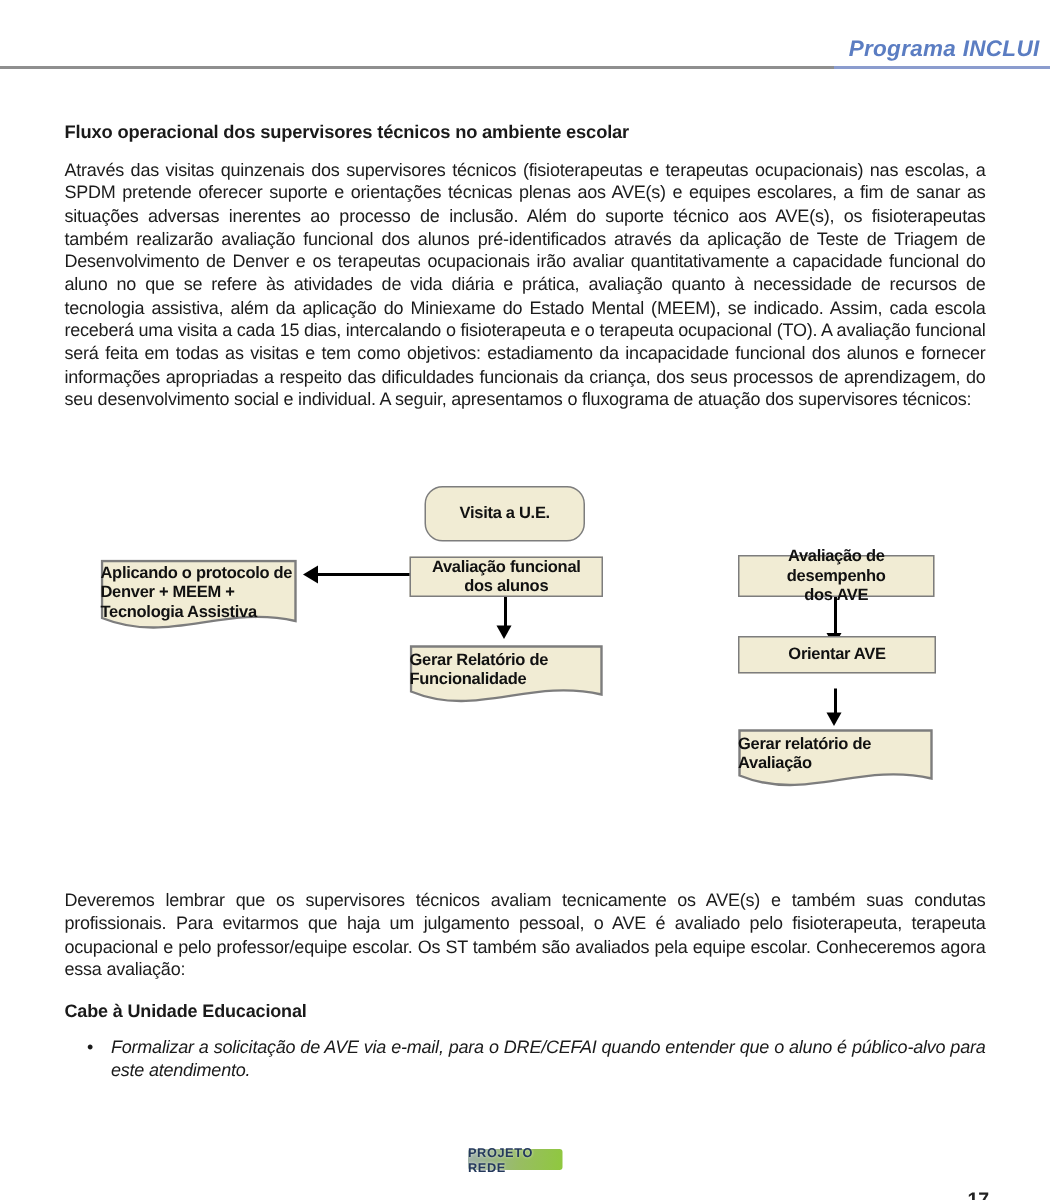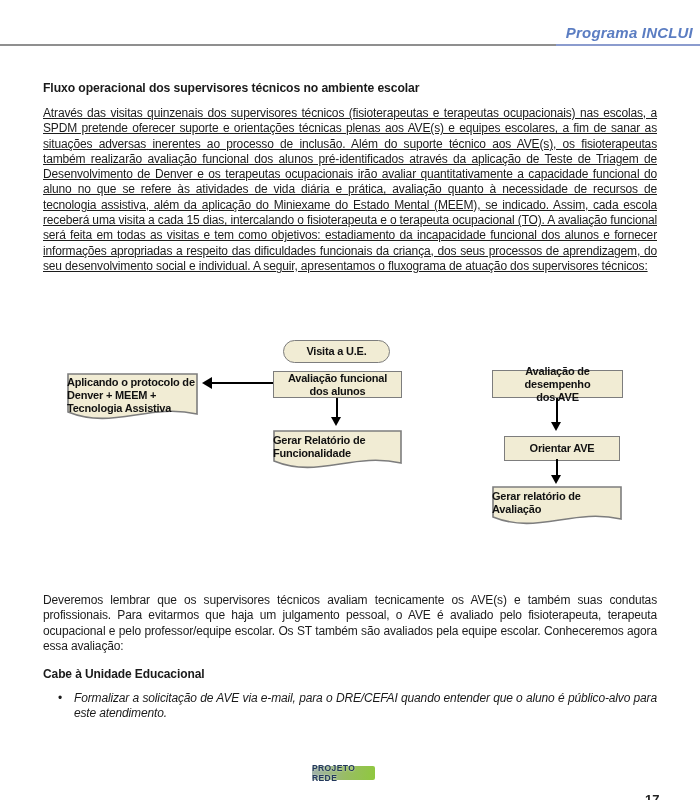--- a/index.html
+++ b/index.html
@@ -14,21 +14,21 @@
   }
   .rule-gray{position:absolute;top:44px;left:0;width:700px;height:1.5px;background:#8f8f8f;}
   .rule-blue{position:absolute;top:44px;left:556px;width:144px;height:1.5px;background:#8b9cce;}
   
   .h1{position:absolute;left:43px;top:81px;width:614px;font-size:12.2px;font-weight:bold;letter-spacing:-0.1px;}
   .h2{position:absolute;left:43px;top:667px;width:614px;font-size:12px;font-weight:bold;letter-spacing:-0.1px;}
   .para{
     position:absolute;left:43px;width:614px;
     font-size:12px;line-height:15.3px;text-align:justify;letter-spacing:-0.15px;color:#1c1c1c;
   }
-  .p1{top:106px;text-decoration:underline;}
+  .p1{top:106px;}
   .p2{top:593px;}
   .bullet{position:absolute;left:43px;top:691px;width:614px;display:flex;}
   .bullet .marker{width:31px;padding-left:15px;box-sizing:border-box;font-size:12px;line-height:15.3px;}
   .bullet .btext{flex:1;font-size:12px;line-height:15.3px;text-align:justify;letter-spacing:-0.15px;font-style:italic;}
   
   .diagram{position:absolute;left:0;top:320px;width:700px;height:215px;}
   .node-box{
     position:absolute;box-sizing:border-box;background:#f1ecd4;border:1.6px solid #7d7d7d;
     display:flex;align-items:center;justify-content:center;text-align:center;
     font-size:11px;font-weight:bold;line-height:13px;color:#111;white-space:pre-line;letter-spacing:-0.2px;
@@ -62,21 +62,21 @@
   <div class="header-title">Programa INCLUI</div>
   <div class="rule-gray"></div>
   <div class="rule-blue"></div>
 
   <div class="h1">Fluxo operacional dos supervisores técnicos no ambiente escolar</div>
 
   <div class="para p1">Através das visitas quinzenais dos supervisores técnicos (fisioterapeutas e terapeutas ocupacionais) nas escolas, a SPDM pretende oferecer suporte e orientações técnicas plenas aos AVE(s) e equipes escolares, a fim de sanar as situações adversas inerentes ao processo de inclusão. Além do suporte técnico aos AVE(s), os fisioterapeutas também realizarão avaliação funcional dos alunos pré-identificados através da aplicação de Teste de Triagem de Desenvolvimento de Denver e os terapeutas ocupacionais irão avaliar quantitativamente a capacidade funcional do aluno no que se refere às atividades de vida diária e prática, avaliação quanto à necessidade de recursos de tecnologia assistiva, além da aplicação do Miniexame do Estado Mental (MEEM), se indicado. Assim, cada escola receberá uma visita a cada 15 dias, intercalando o fisioterapeuta e o terapeuta ocupacional (TO). A avaliação funcional será feita em todas as visitas e tem como objetivos: estadiamento da incapacidade funcional dos alunos e fornecer informações apropriadas a respeito das dificuldades funcionais da criança, dos seus processos de aprendizagem, do seu desenvolvimento social e individual. A seguir, apresentamos o fluxograma de atuação dos supervisores técnicos:</div>
 
   <div class="diagram">
 
-    <div class="node-box stadium" style="left:283px;top:20px;width:107px;height:23px;">Visita a U.E.</div>
+    <div class="node-box stadium" style="left:283px;top:4px;width:107px;height:37px;">Visita a U.E.</div>
 
     <div class="node-box" style="left:273px;top:51px;width:129px;height:27px;">Avaliação funcional
 dos alunos</div>
 
     <div class="aline-h" style="left:211px;top:62px;width:62px;"></div>
     <div class="ahead-left" style="left:202px;top:57px;"></div>
 
     <div class="doc" style="left:67px;top:53px;width:131px;height:52px;">
       <svg width="131" height="52" viewBox="0 0 131 52">
         <path d="M1 1 L130 1 L130 41 C81 30, 46 57, 1 39 Z" fill="#f1ecd4" stroke="#7d7d7d" stroke-width="1.6"></path>
@@ -96,21 +96,21 @@
       <div class="doc-label">Gerar Relatório de
 Funcionalidade</div>
     </div>
 
     <div class="node-box" style="left:492px;top:50px;width:131px;height:28px;">Avaliação de desempenho
 dos AVE</div>
 
     <div class="aline-v" style="left:556px;top:78px;height:26px;"></div>
     <div class="ahead-down" style="left:551px;top:102px;"></div>
 
-    <div class="node-box" style="left:492px;top:116px;width:116px;height:25px;margin-left:12px;">Orientar AVE</div>
+    <div class="node-box" style="left:492px;top:104px;width:132px;height:25px;">Orientar AVE</div>
 
     <div class="aline-v" style="left:556px;top:139px;height:18px;"></div>
     <div class="ahead-down" style="left:551px;top:155px;"></div>
 
     <div class="doc" style="left:492px;top:166px;width:130px;height:44px;">
       <svg width="130" height="44" viewBox="0 0 130 44">
         <path d="M1 1 L129 1 L129 33 C80 22, 45 49, 1 31 Z" fill="#f1ecd4" stroke="#7d7d7d" stroke-width="1.6"></path>
       </svg>
       <div class="doc-label">Gerar relatório de
 Avaliação</div>

